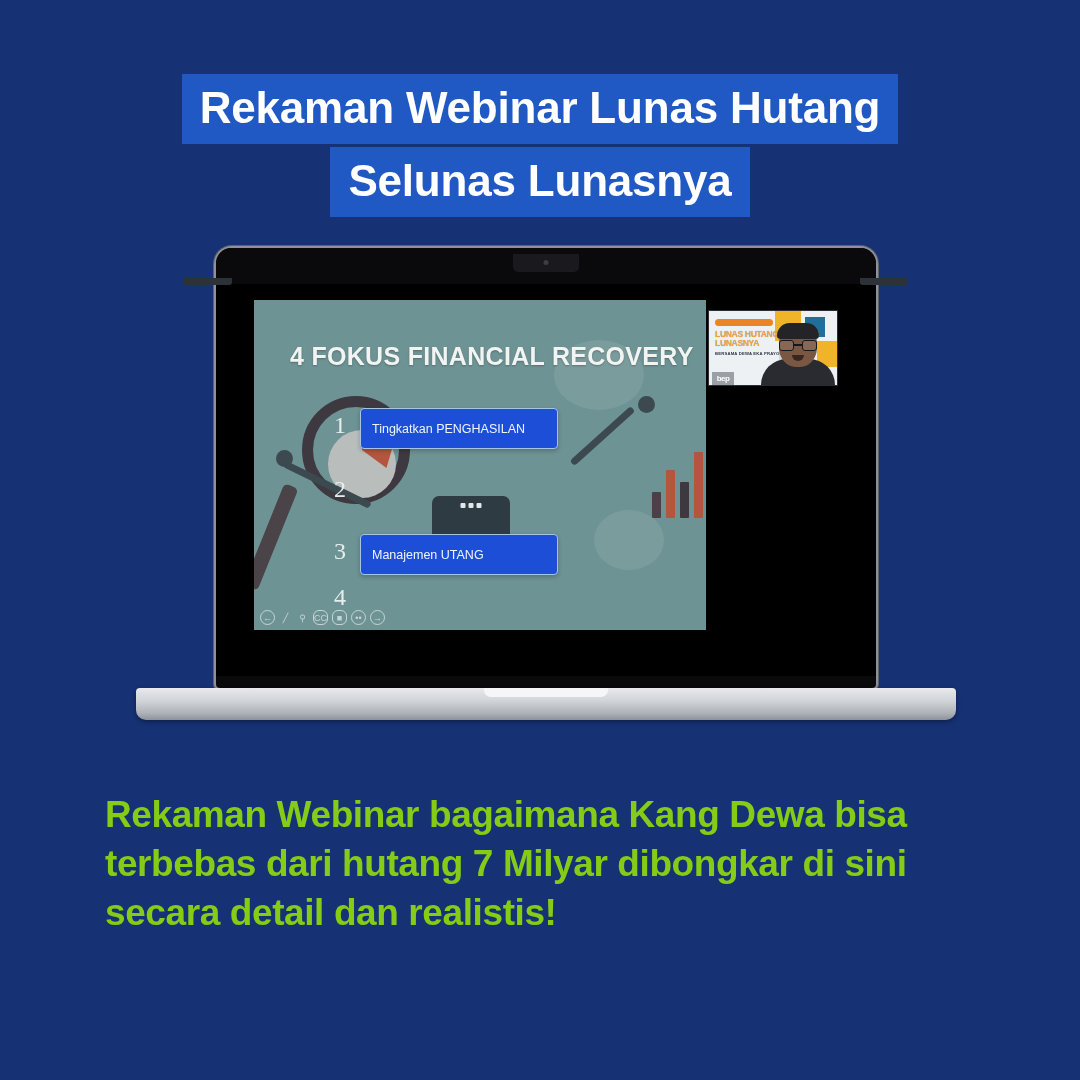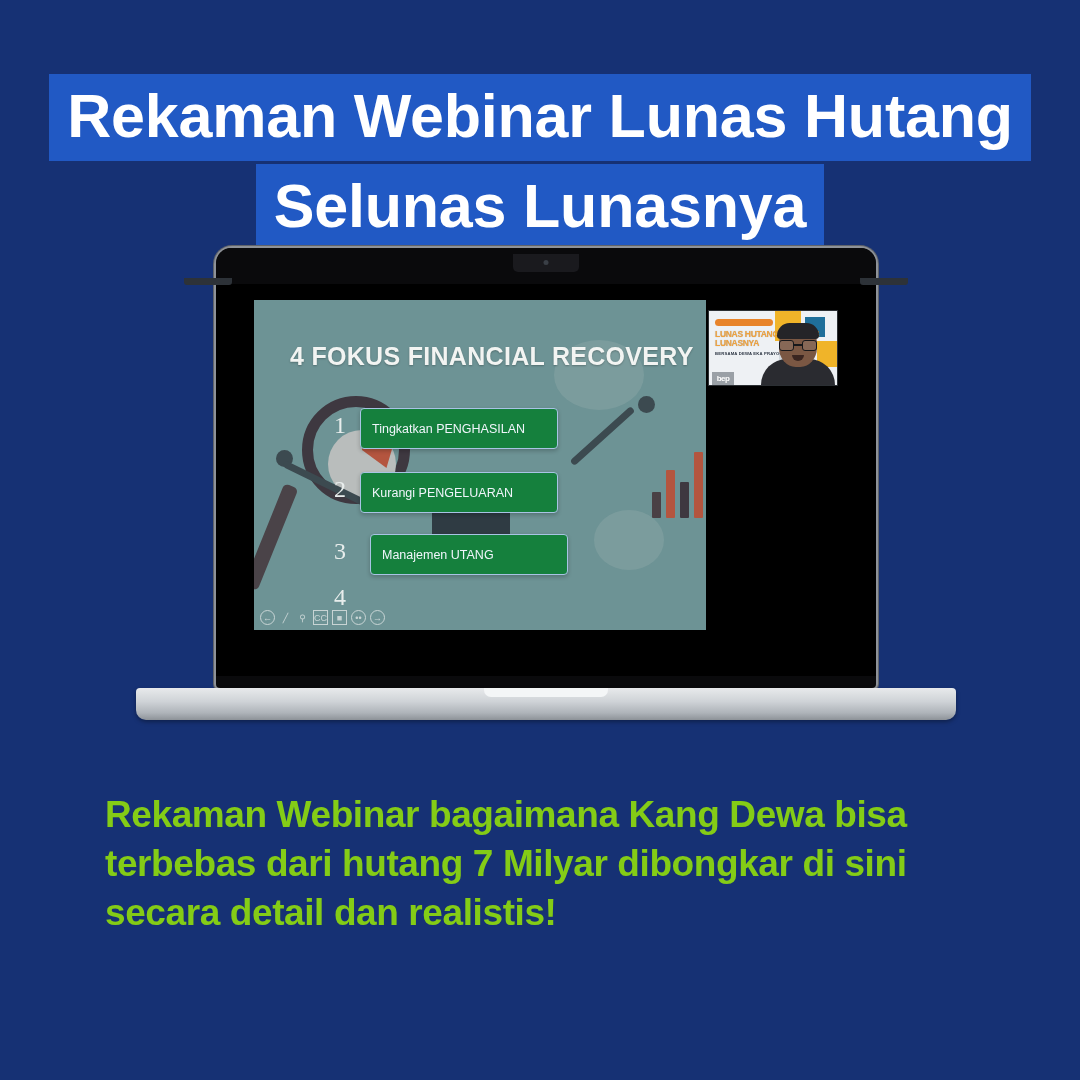--- a/index.html
+++ b/index.html
@@ -21,21 +21,21 @@
     position: absolute;
     top: 74px;
     left: 0;
     width: 1080px;
     text-align: center;
   }
   .title-line {
     display: inline-block;
     background: #2159C4;
     color: #ffffff;
-    font-size: 61px;
+    font-size: 44px;
     font-weight: bold;
     letter-spacing: -0.2px;
     line-height: 1.0;
     padding: 12px 18px 14px 18px;
   }
   .title-line.l2 { margin-top: 3px; }
 
   
   #laptop {
     position: absolute;
@@ -186,21 +186,21 @@
     background: #8aa6a5;
     border-radius: 50%;
     opacity: .5;
   }
 
   .slide-item {
     position: absolute;
     left: 106px;
     width: 198px;
     height: 41px;
-    background: #15803d;
+    background: #1d4ed8;
     border: 1.5px solid #a8c4e4;
     border-radius: 4px;
     box-sizing: border-box;
     display: flex;
     align-items: center;
     color: #f0f5fb;
     font-size: 12.5px;
     padding-left: 11px;
     box-shadow: 0 2px 4px rgba(0,0,0,.22);
   }
@@ -221,21 +221,21 @@
     align-items: center;
     opacity: .85;
   }
   #slide-toolbar .tb {
     width: 13px; height: 13px;
     color: #d8e0e0;
     display: flex; align-items: center; justify-content: center;
     font-size: 9px;
   }
   .tb-circ { border: 1.3px solid #d8e0e0; border-radius: 50%; }
-  .tb-rect { border: 1.3px solid #d8e0e0; border-radius: 0; font-size: 6.5px; }
+  .tb-rect { border: 1.3px solid #d8e0e0; border-radius: 6px; font-size: 6.5px; }
 
   
   #webcam {
     position: absolute;
     left: 492px;
     top: 26px;
     width: 130px;
     height: 76px;
     background: #d9dde0;
     overflow: hidden;
@@ -399,24 +399,23 @@
           <div class="bar" style="left:412px;height:48px;background:#b4553f;"></div>
           <div class="bar" style="left:426px;height:36px;background:#3e3840;"></div>
           <div class="bar" style="left:440px;height:66px;background:#b4553f;"></div>
 
           <div id="slide-title">4 FOKUS FINANCIAL RECOVERY</div>
 
           <div class="slide-num" style="top:112px;">1</div>
           <div class="slide-item" style="top:108px;">Tingkatkan PENGHASILAN</div>
 
           <div class="slide-num" style="top:176px;">2</div>
-          <div class="slide-item" style="top:172px;">Kurangi PENGELUARAN</div>
 
           <div class="slide-num" style="top:238px;">3</div>
-          <div class="slide-item" style="top:234px;margin-left:10px;">Manajemen UTANG</div>
+          <div class="slide-item" style="top:234px;">Manajemen UTANG</div>
 
           <div class="slide-num" style="top:284px;">4</div>
 
           <div id="slide-toolbar">
             <div class="tb tb-circ">←</div>
             <div class="tb">╱</div>
             <div class="tb">⚲</div>
             <div class="tb tb-rect">CC</div>
             <div class="tb tb-rect">■</div>
             <div class="tb tb-circ">••</div>

